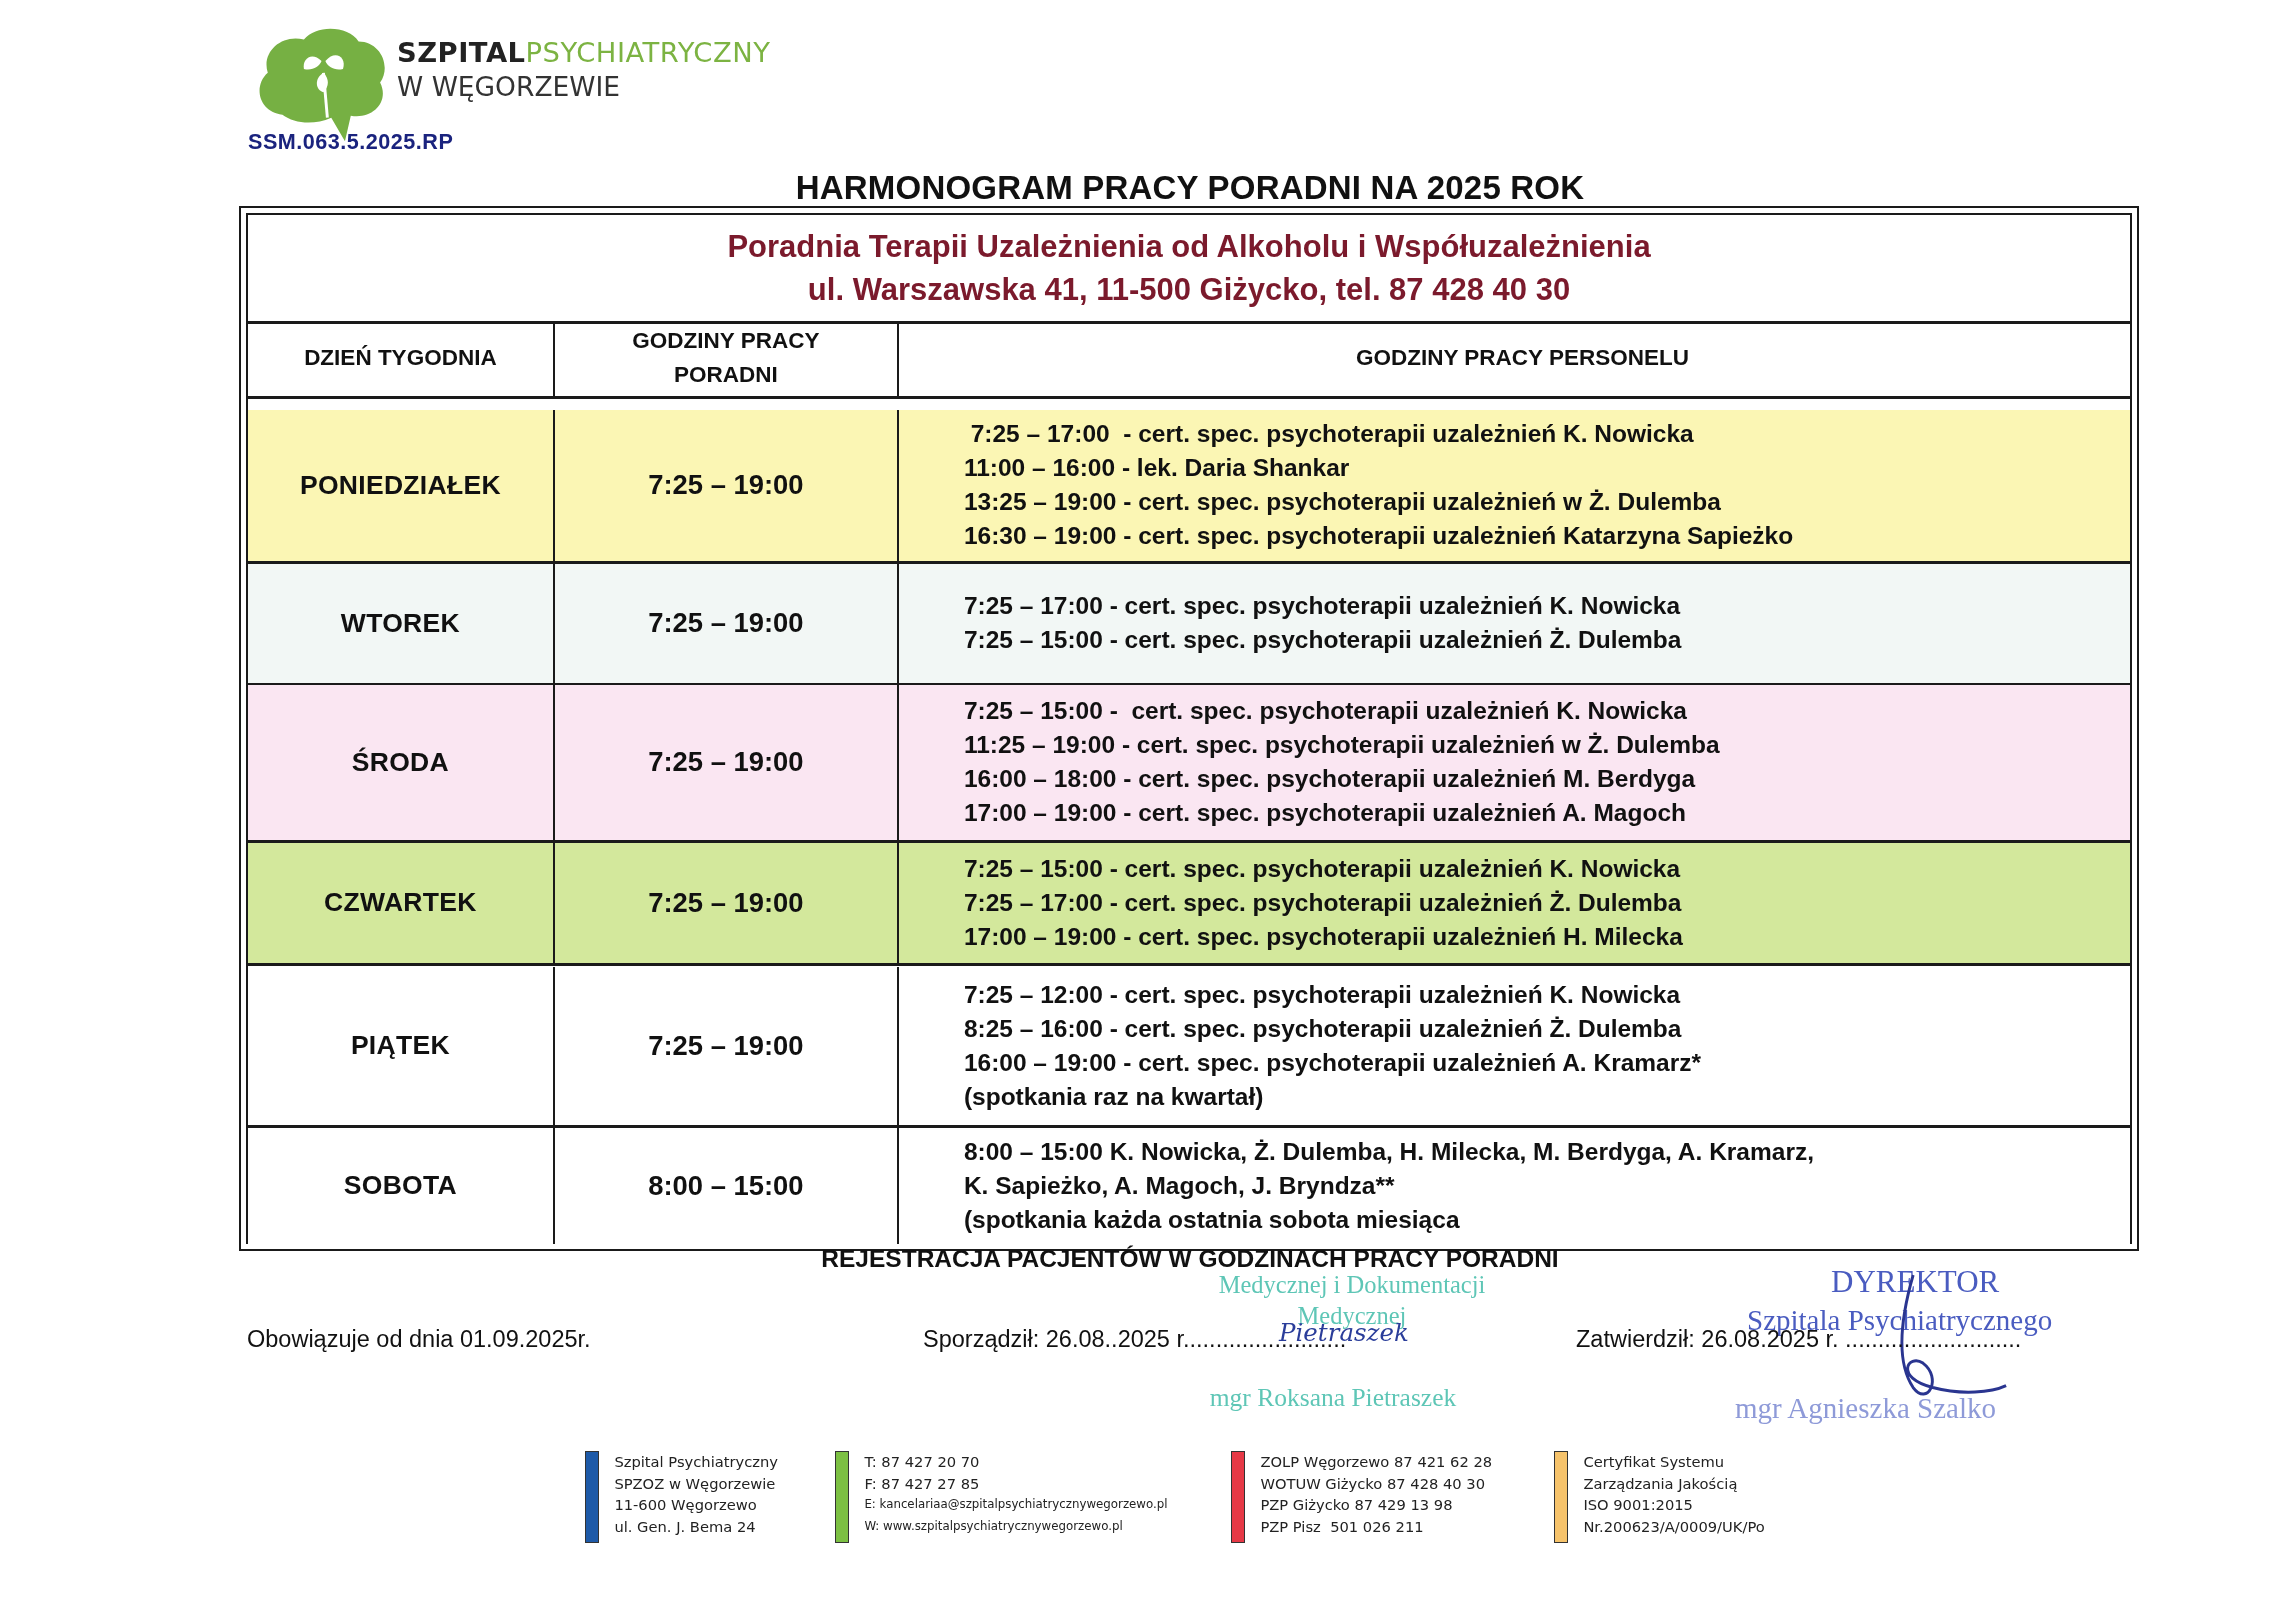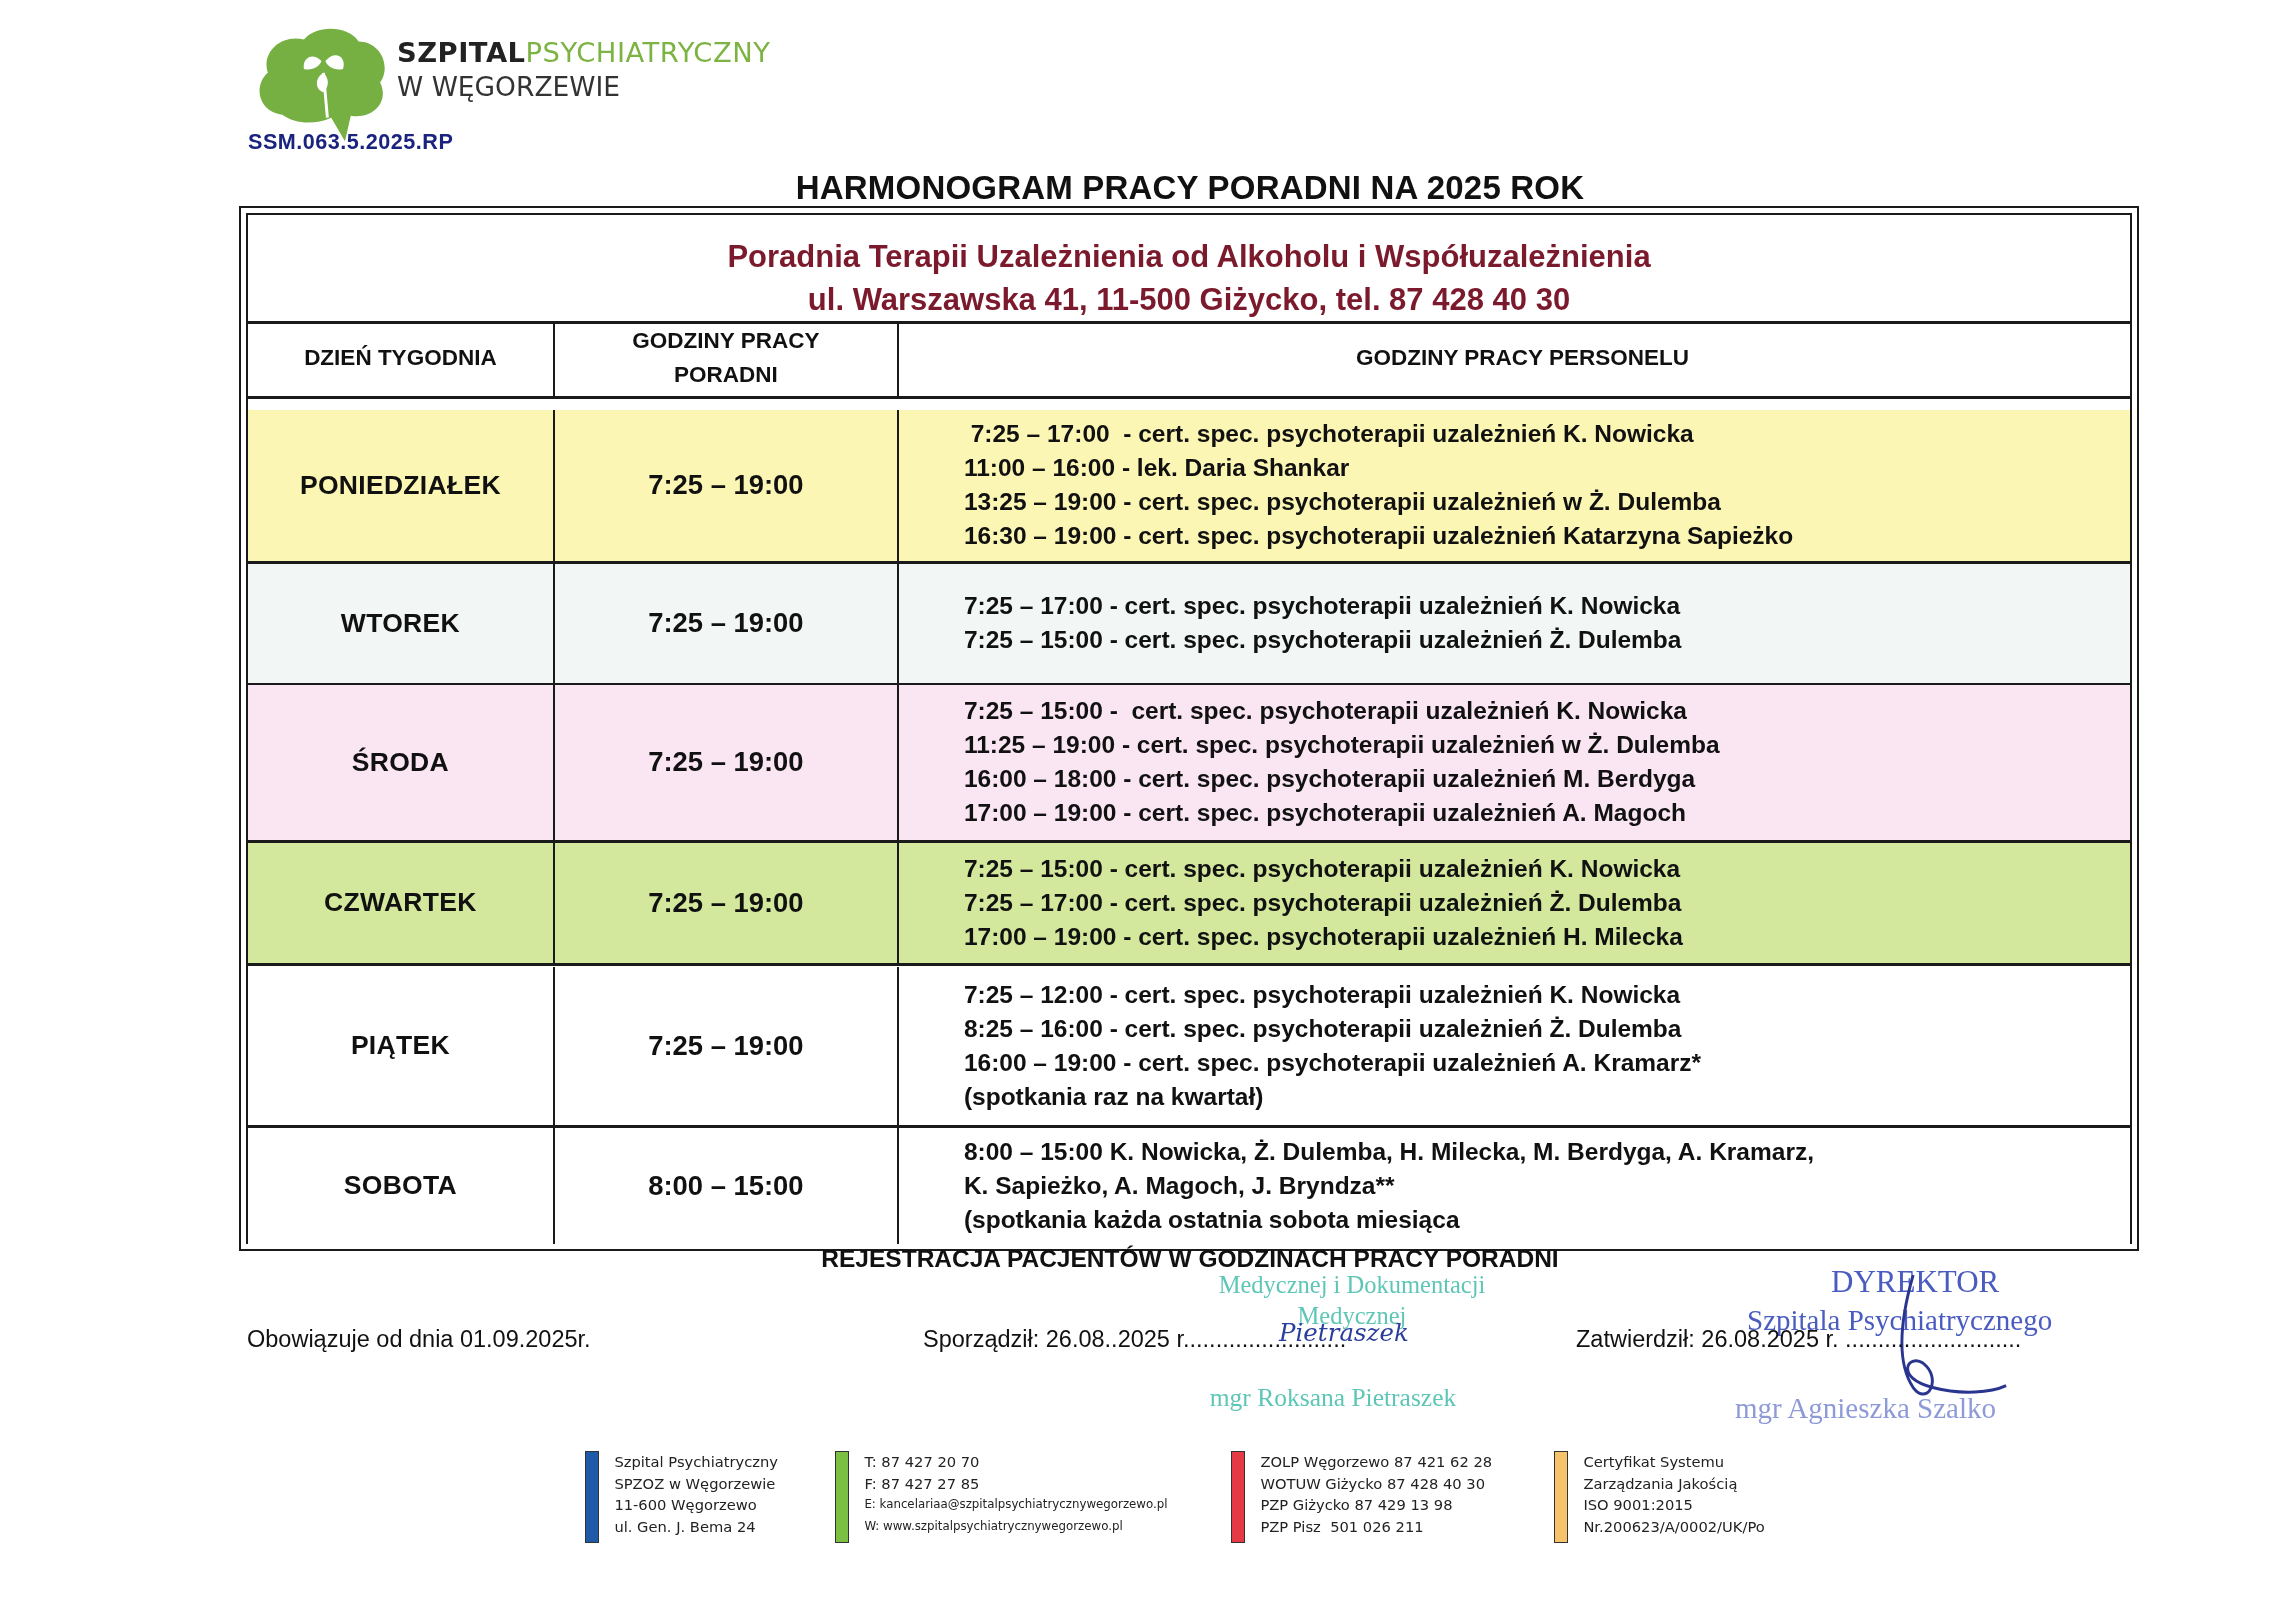--- a/index.html
+++ b/index.html
@@ -14,21 +14,21 @@
   .logo-l1 .green { color:#7cb342; }
   .logo-l2 { font-family:"DejaVu Sans", sans-serif; font-size:26.5px; color:#333; white-space:nowrap; margin-top:3.9px; }
   .ref { left:248px; top:129px; font-size:21.6px; font-weight:bold; color:#1a237e; letter-spacing:0.5px; }
 
   .doc-title { left:0; width:2292px; top:169px; text-align:center; font-size:33px; font-weight:bold; letter-spacing:0.2px; }
   .doc-title span { position:relative; left:44px; }
 
   
   .tbl-wrap { left:239px; top:206px; width:1900px; height:1045px; border:2.9px solid #1a1a1a; box-sizing:border-box; padding:4.9px; }
   .tbl-inner { width:100%; height:100%; border:2.9px solid #1a1a1a; box-sizing:border-box; position:relative; }
-  .title-cell { position:absolute; left:0; right:0; top:0; height:106px; border-bottom:3.9px solid #1a1a1a; display:flex; flex-direction:column; justify-content:flex-end; align-items:center; color:#7b1a2c; font-weight:bold; }
+  .title-cell { position:absolute; left:0; right:0; top:0; height:106px; border-bottom:3.9px solid #1a1a1a; display:flex; flex-direction:column; justify-content:center; align-items:center; color:#7b1a2c; font-weight:bold; }
   .title-cell .t1 { font-size:31px; line-height:43px; }
   .title-cell .t2 { font-size:31px; line-height:43px; }
 
   .row { position:absolute; left:0; right:0; display:flex; border-bottom:3.9px solid #1a1a1a; box-sizing:border-box; }
   .row:last-child { border-bottom:none; }
   .c1 { width:307px; border-right:2.9px solid #1a1a1a; display:flex; align-items:center; justify-content:center; text-align:center; font-weight:bold; box-sizing:border-box; }
   .c2 { width:344px; border-right:2.9px solid #1a1a1a; display:flex; align-items:center; justify-content:center; text-align:center; font-weight:bold; box-sizing:border-box; }
   .c3 { flex:1; display:flex; flex-direction:column; justify-content:center; padding-left:65px; font-weight:bold; box-sizing:border-box; }
   .hdr .c1, .hdr .c2, .hdr .c3 { font-size:22.5px; line-height:34px; }
   .hdr .c3 { align-items:center; padding-left:16px; }
@@ -212,16 +212,16 @@
     <div>PZP Giżycko 87 429 13 98</div>
     <div style="white-space:pre;">PZP Pisz  501 026 211</div>
   </div>
 </div>
 <div class="abs fblock fb4">
   <div class="fbar" id="fbar3" style="background: rgb(246, 195, 107);"></div>
   <div class="flines">
     <div>Certyfikat Systemu</div>
     <div>Zarządzania Jakością</div>
     <div>ISO 9001:2015</div>
-    <div>Nr.200623/A/0002/UK/Po</div>
+    <div>Nr.200623/A/0009/UK/Po</div>
   </div>
 </div>
 
 
 </body></html>

